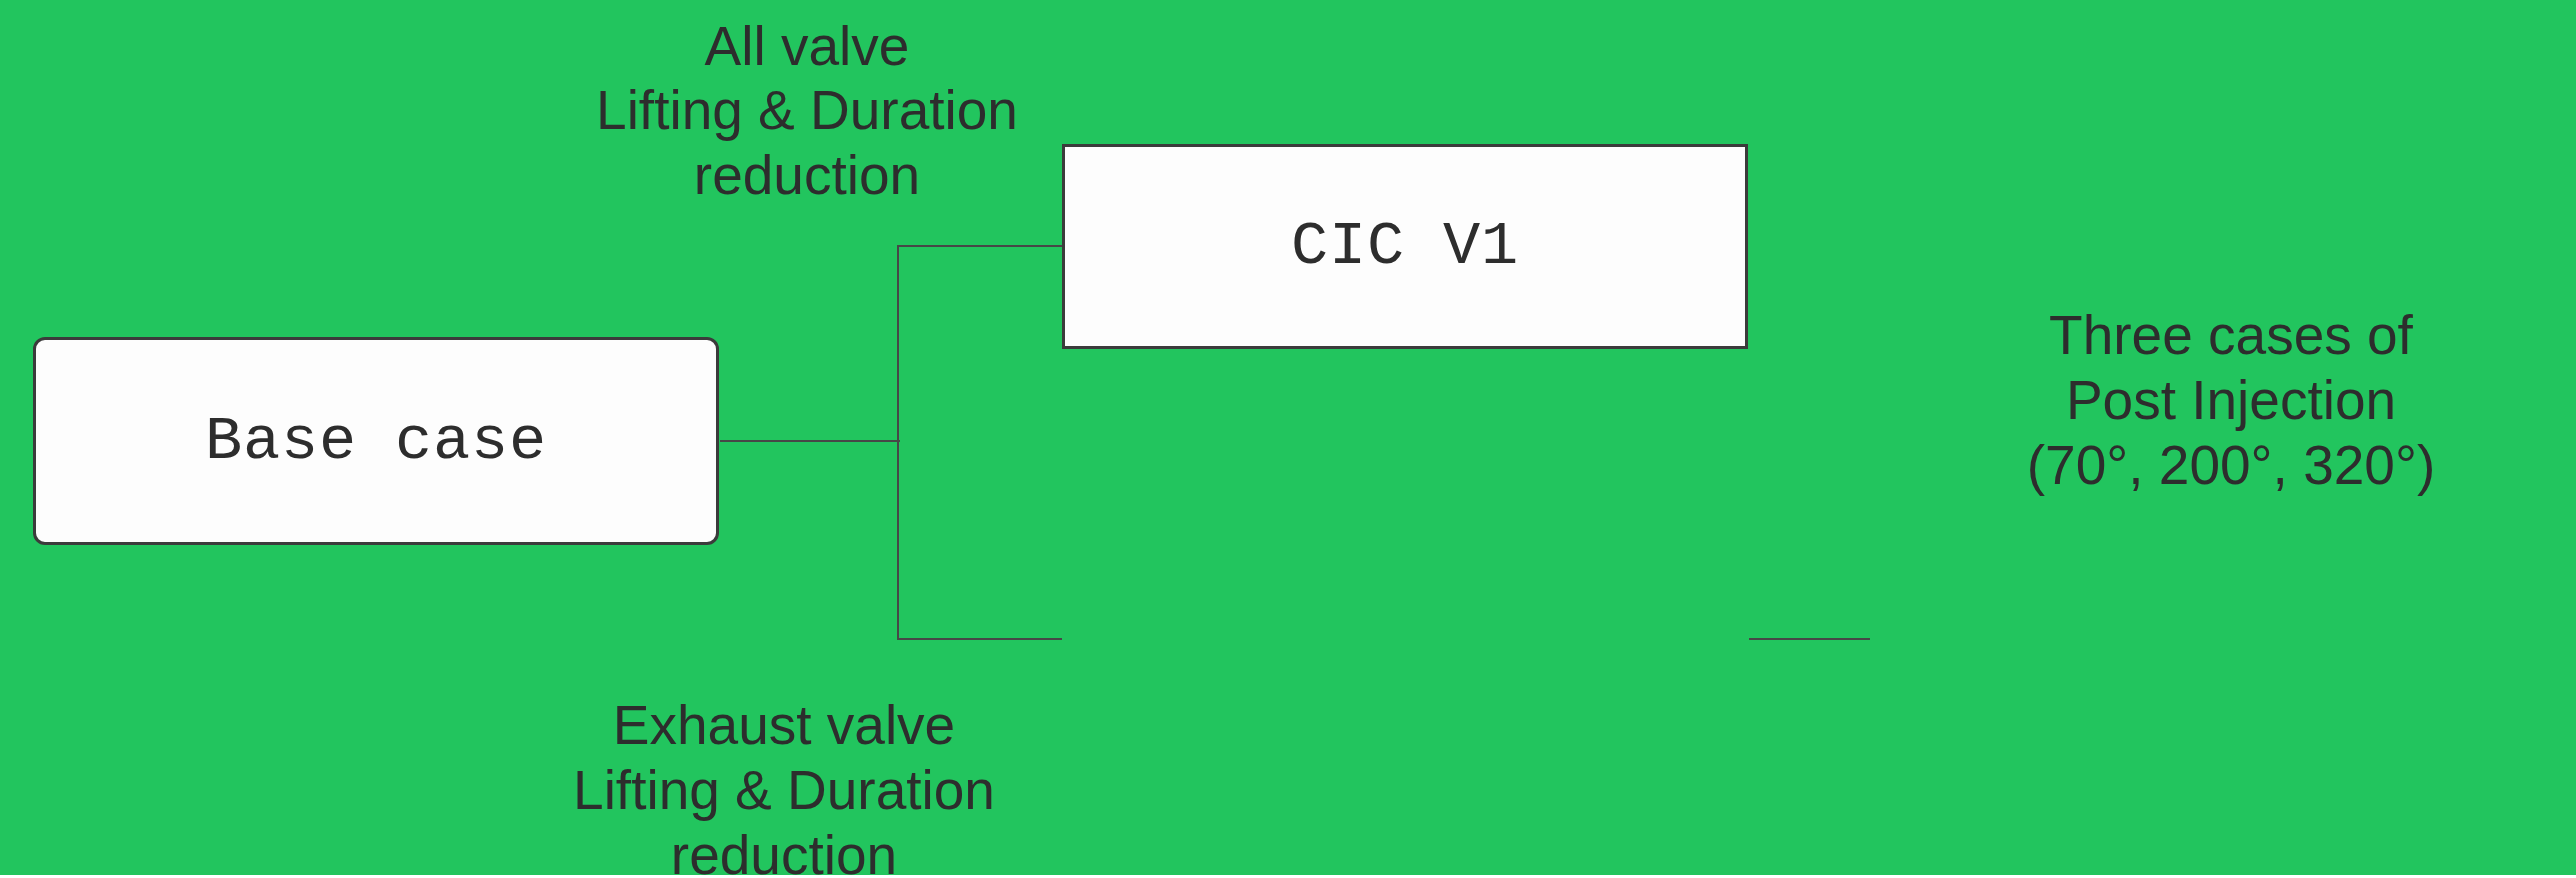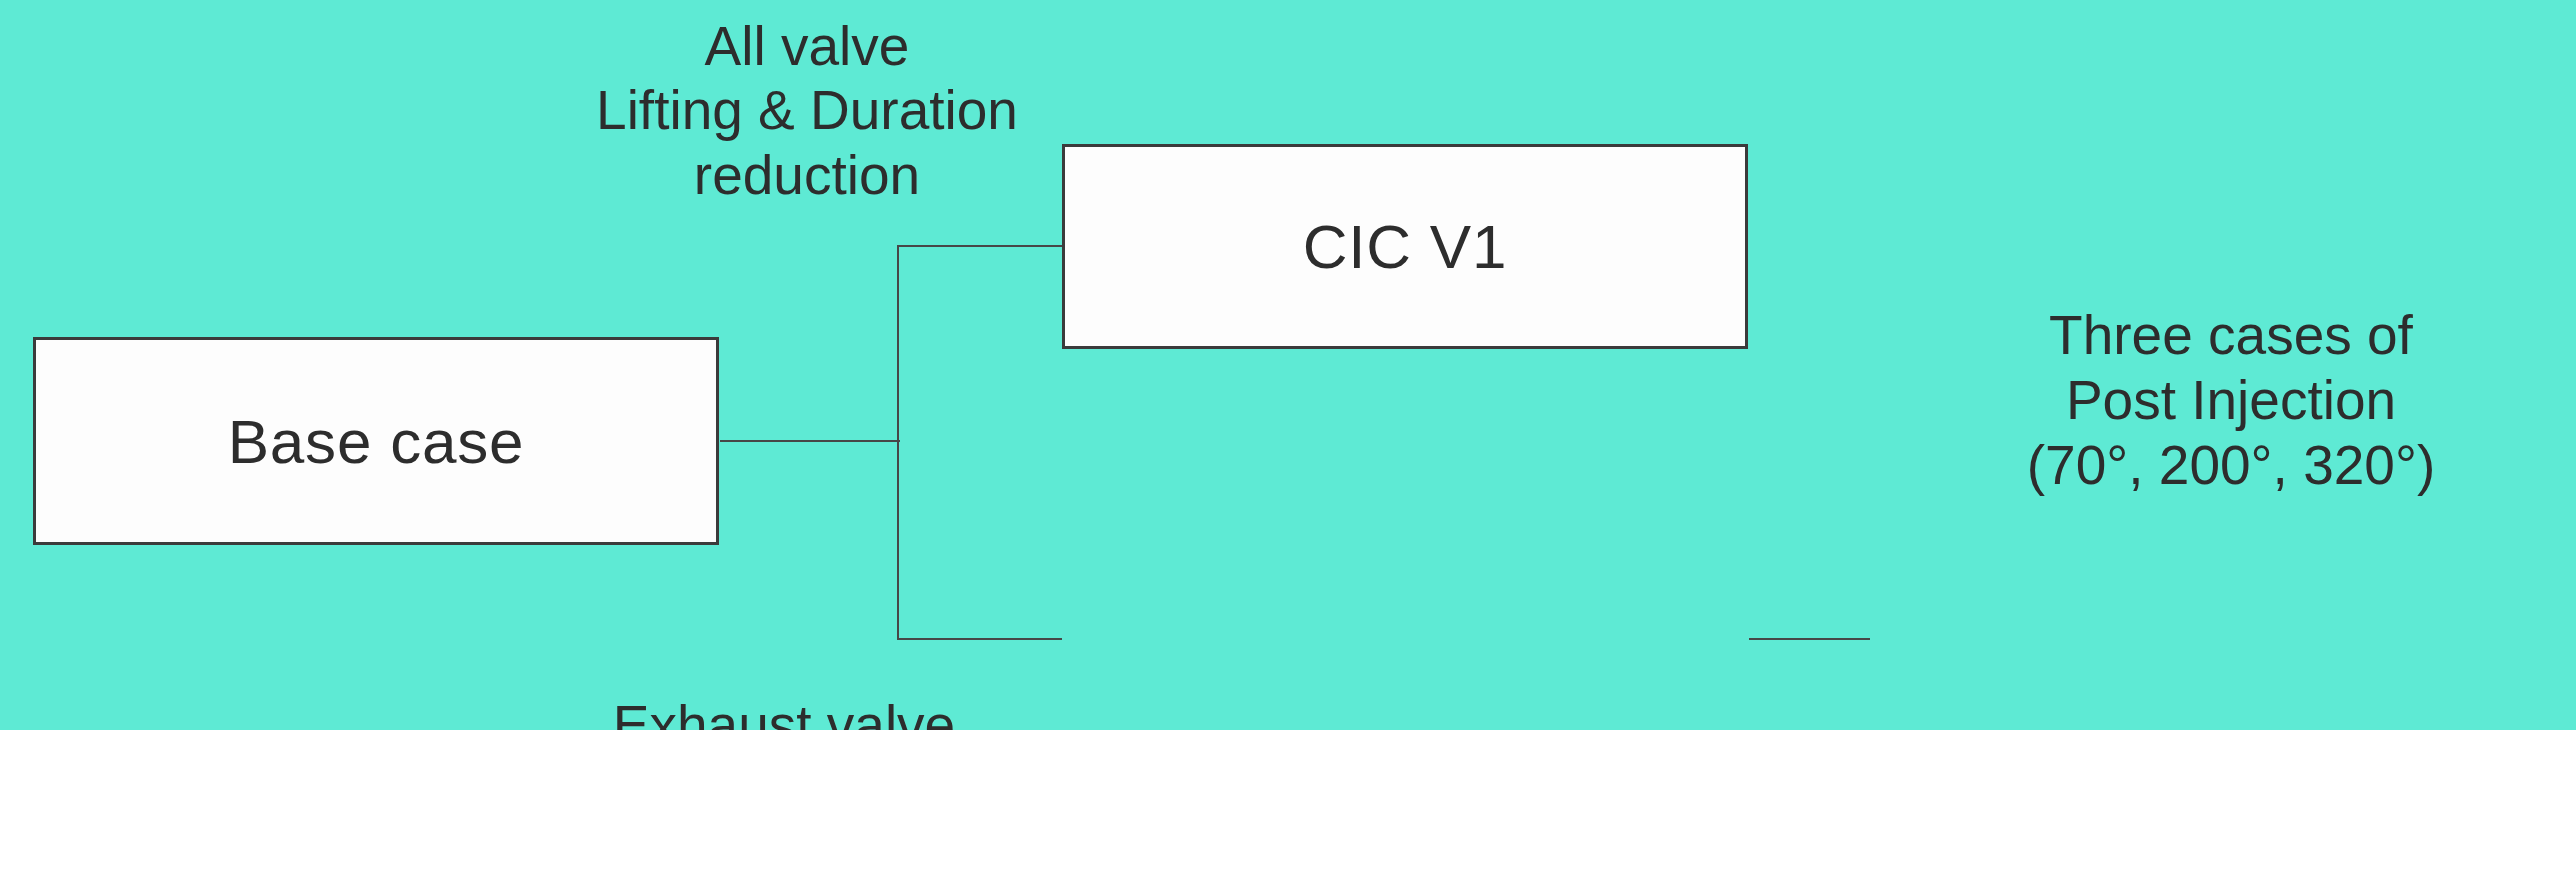--- a/index.html
+++ b/index.html
@@ -3,55 +3,56 @@
 <meta charset="utf-8">
 <style>
   html, body {
     margin: 0;
     padding: 0;
     background: #ffffff;
   }
   .canvas {
     position: relative;
     width: 2576px;
-    height: 730px;
-    background: #5eead4;
+    height: 875px;
+    background: #22c55e;
     font-family: "Liberation Sans", "DejaVu Sans", sans-serif;
     overflow: hidden;
   }
   .node {
     position: absolute;
     box-sizing: border-box;
     border: 3px solid #3b3b3b;
     background: #fdfdfd;
     display: flex;
     align-items: center;
     justify-content: center;
   }
   .node .node-label {
     font-size: 62px;
     color: #2d2d2d;
     letter-spacing: 0.8px;
     white-space: nowrap;
+    font-family: Liberation Mono, monospace;
   }
   .connector {
     position: absolute;
     background: #474747;
   }
   .annotation {
     position: absolute;
     width: 606px;
     text-align: center;
     font-size: 55px;
     line-height: 1.18;
     color: #2d2d2d;
     white-space: pre-line;
   }
   
-  #box-base   { left: 33px;   top: 337px; width: 686px; height: 208px; }
+  #box-base   { left: 33px;   top: 337px; width: 686px; height: 208px; border-radius: 12px; }
   #box-v1     { left: 1062px; top: 144px; width: 686px; height: 205px; }
   #box-v2     { left: 1062px; top: 538px; width: 686px; height: 205px; }
   #box-v3     { left: 1870px; top: 536px; width: 687px; height: 205px; }
   
   #line-base-stub     { left: 720px;  top: 440px; width: 180px; height: 2.3px; }
   #line-trunk         { left: 897px; top: 245px; width: 2.3px;   height: 395px; }
   #line-branch-top    { left: 897px; top: 245px; width: 165px; height: 2.3px; }
   #line-branch-bottom { left: 897px; top: 638px; width: 165px; height: 2.3px; }
   #line-v2-v3         { left: 1749px; top: 638px; width: 121px; height: 2.3px; }
   

